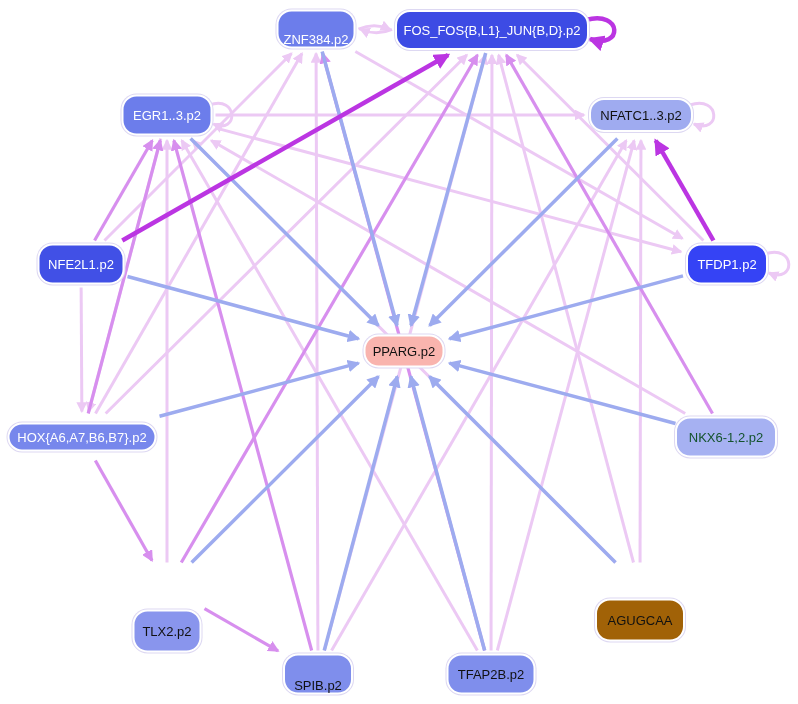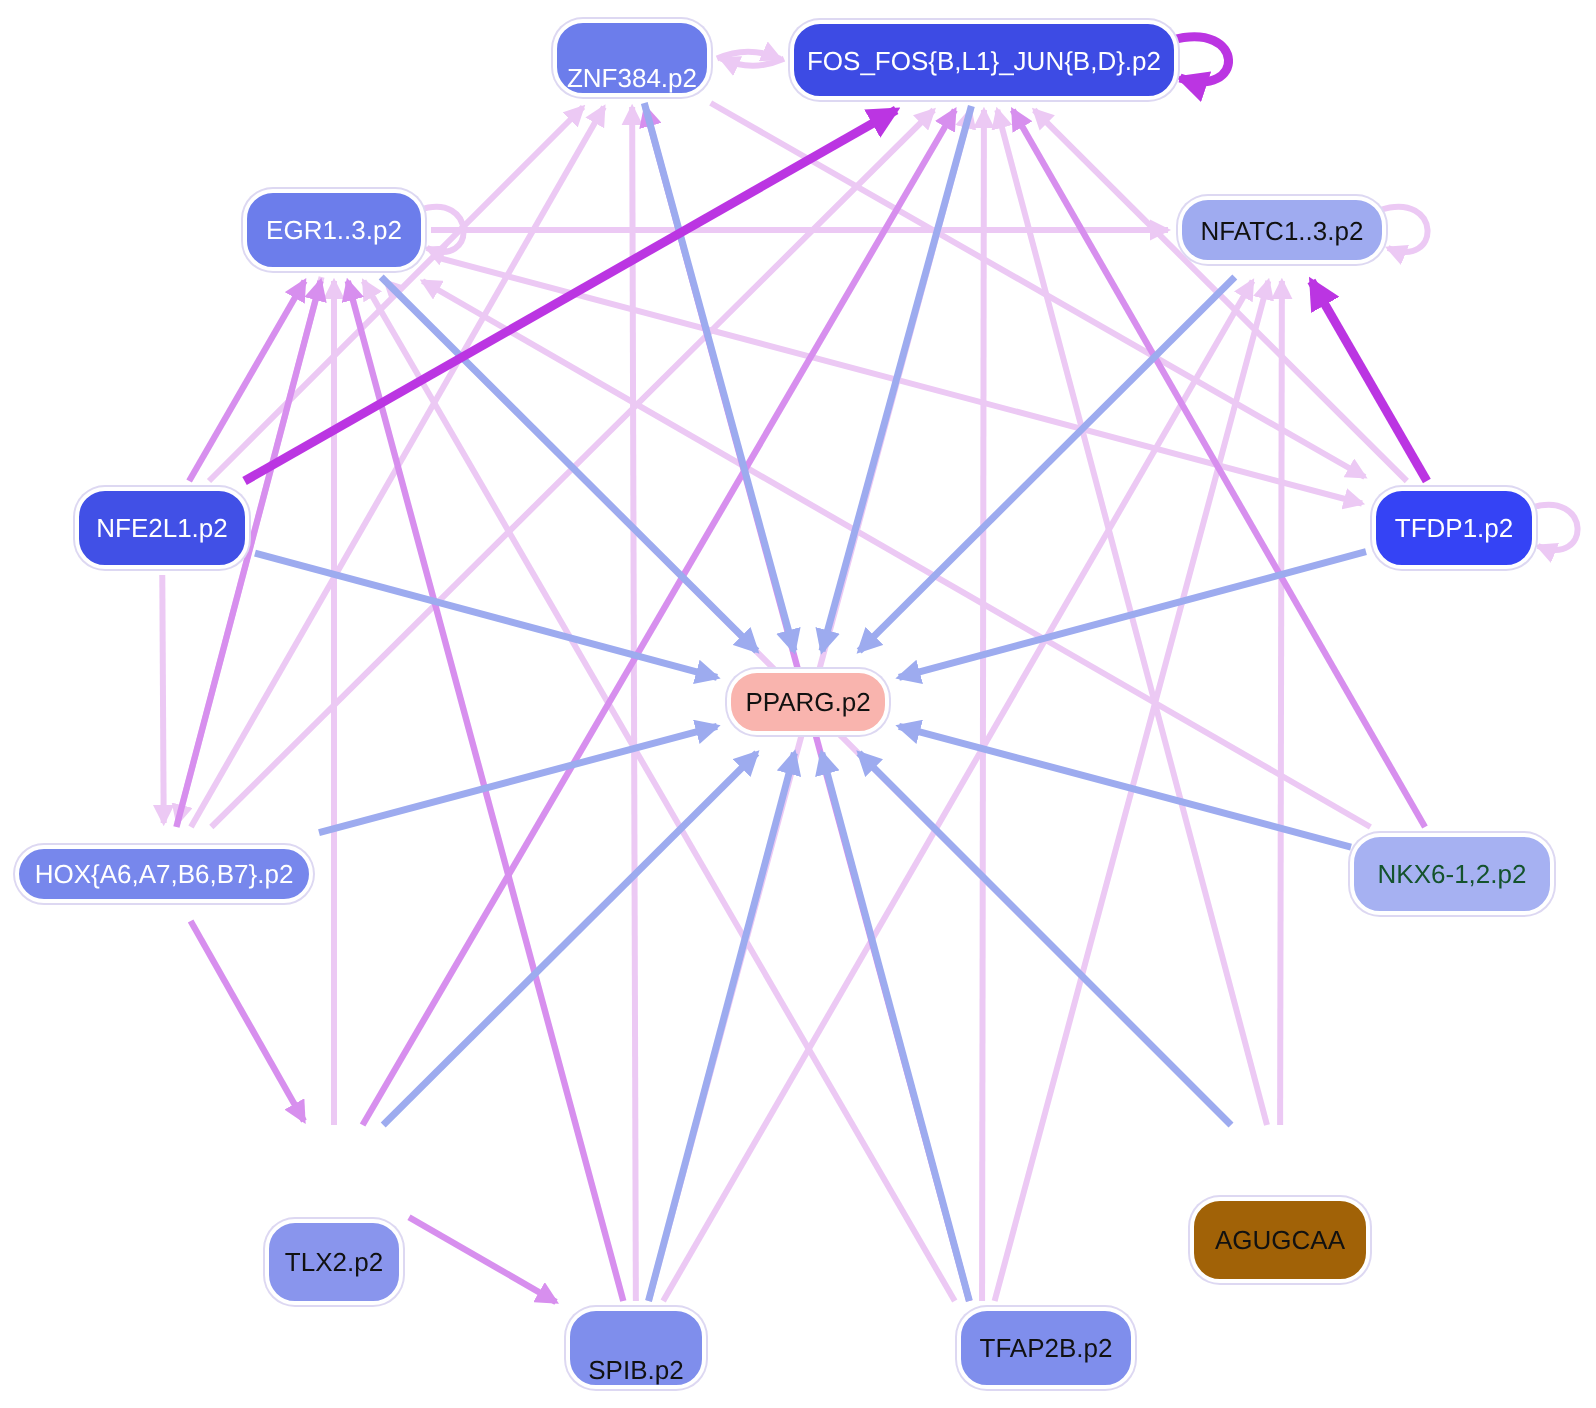--- a/index.html
+++ b/index.html
@@ -123,17 +123,17 @@
       </div>
       <div class="node" style="left: 167px; top: 587px; width: 69px; height: 43px; background: rgb(137, 149, 237); color: rgb(17, 17, 17); margin-top: 44px;">
         <span>TLX2.p2</span>
       </div>
       <div class="node" style="left: 640px; top: 620px; width: 90px; height: 43px; background: #a16207; color: rgb(17, 17, 17); justify-content: center;">
         <span>AGUGCAA</span>
       </div>
       <div class="node" style="left: 318px; top: 674px; width: 70px; height: 41px; background: rgb(127, 142, 236); color: rgb(17, 17, 17); align-items: flex-end;">
         <span>SPIB.p2</span>
       </div>
-      <div class="node" style="left: 491px; top: 674px; width: 89px; height: 41px; background: rgb(127, 142, 236); color: rgb(17, 17, 17); margin-left: 32px;">
+      <div class="node" style="left: 491px; top: 674px; width: 89px; height: 41px; background: rgb(127, 142, 236); color: rgb(17, 17, 17);">
         <span>TFAP2B.p2</span>
       </div>
     </div>
 </div>
 
 </body></html>

